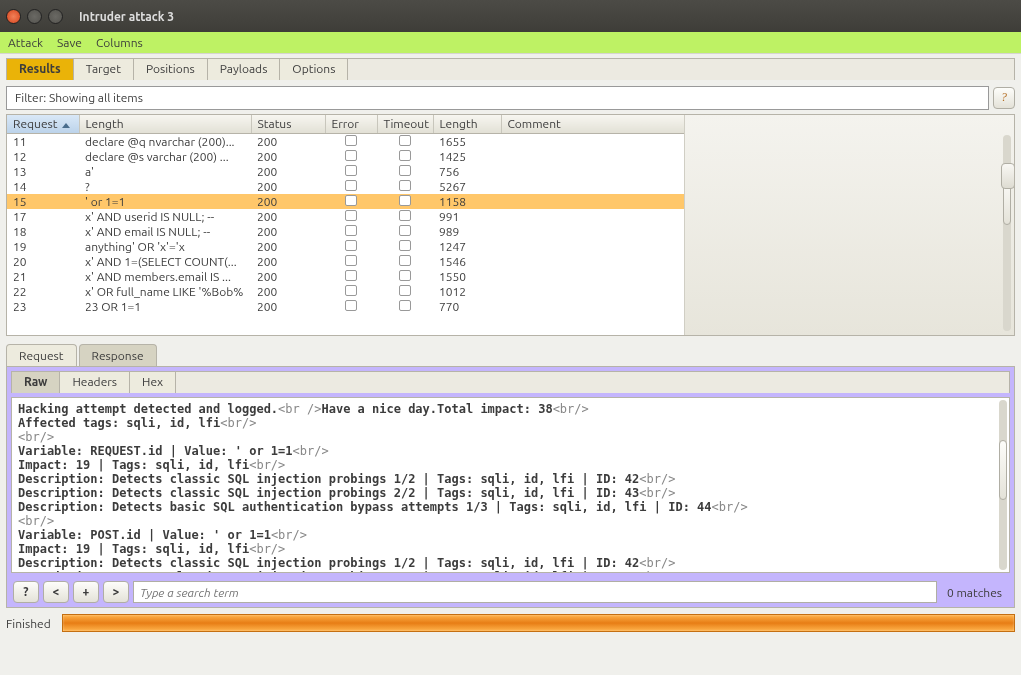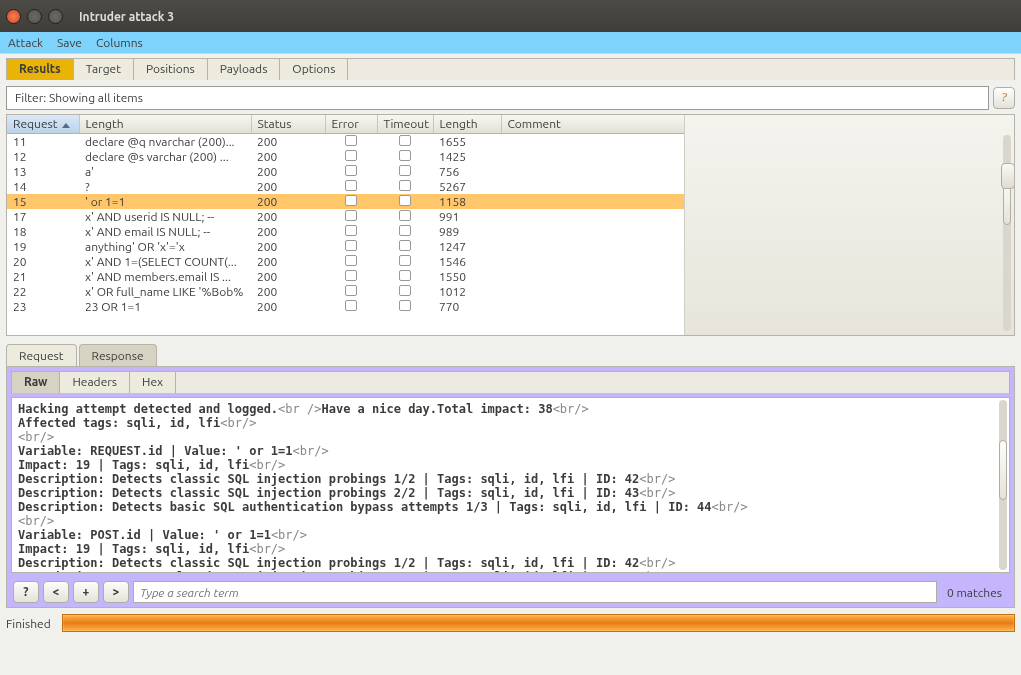--- a/index.html
+++ b/index.html
@@ -7,21 +7,21 @@
 
 
 .titlebar { background: linear-gradient(#4c4b46,#3e3d38); height: 26px; display: flex; align-items: center; padding: 16px 6px; color: #ddd; font-weight: bold; }
 .winbtn { width: 15px; height: 15px; border-radius: 50%; margin-right: 6px; display: inline-block; border: 1px solid #222; }
 .winbtn.close { background: radial-gradient(#f18058,#d6451d); }
 .winbtn.min { background: radial-gradient(#6a6964,#54534e); }
 .winbtn.max { background: radial-gradient(#6a6964,#54534e); }
 .titlebar .title { margin-left: 10px; }
 
 
-.menubar { background: #7dd3fc; height: 22px; display:flex; align-items:center; padding:0 8px; border-bottom:1px solid #d6d5d0; }
+.menubar { background: #bef264; height: 22px; display:flex; align-items:center; padding:0 8px; border-bottom:1px solid #d6d5d0; }
 .menubar span { margin-right: 14px; cursor: default; }
 
 
 .tabstrip { display:flex; border:1px solid #b6b3a8; border-bottom:none; margin:4px 6px 0 6px; background:#eceae1; height:22px; }
 .tabstrip .tab { padding:3px 12px; border-right:1px solid #b6b3a8; background:#edebde; }
 .tabstrip .tab.active { background:#eab308; font-weight:bold; }
 .tabstrip.inner { margin:4px 4px 0 4px; }
 .tabstrip.inner .tab.active { background:#d6d3c2; }
 
 

